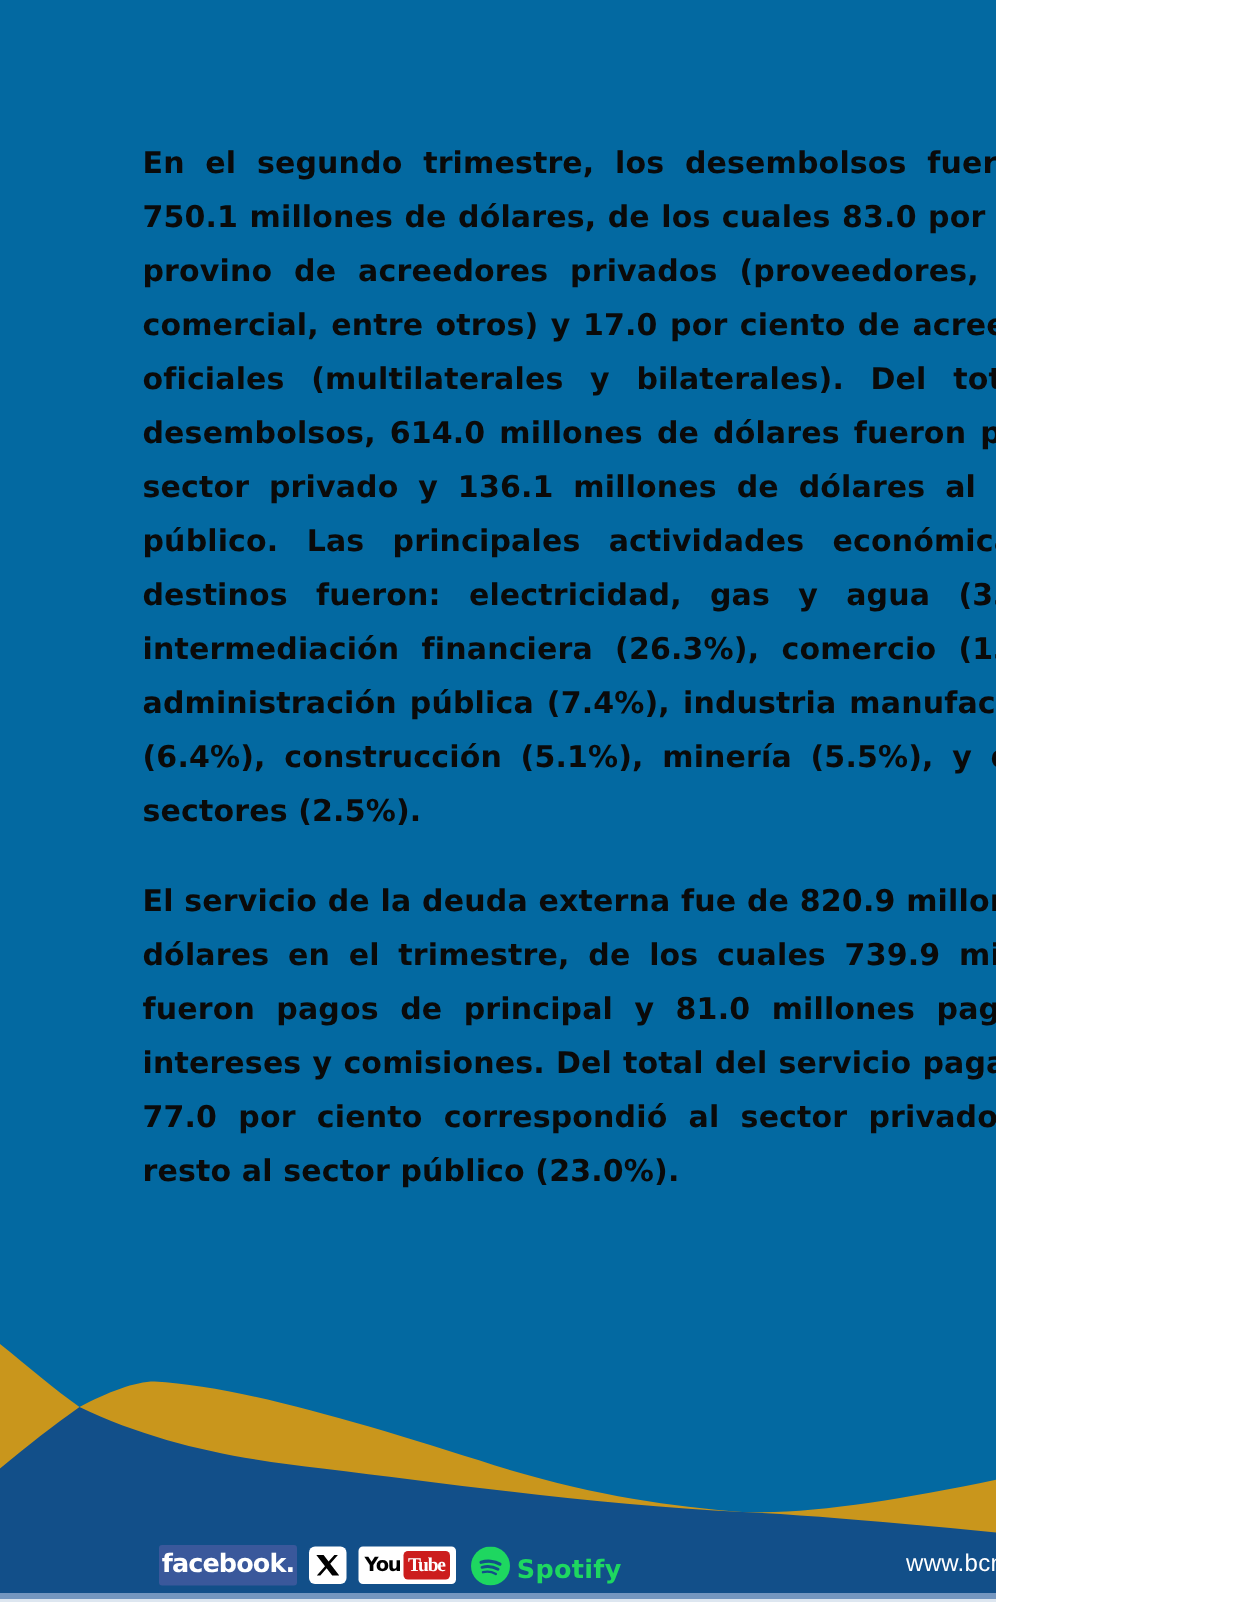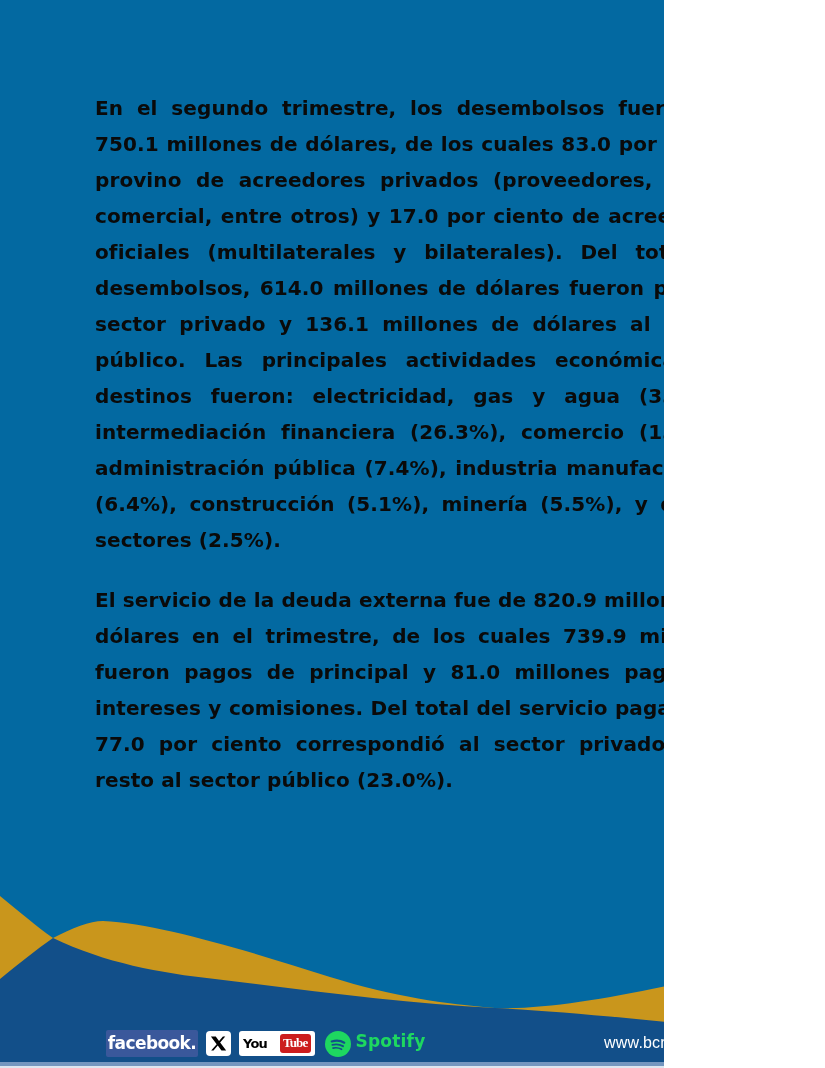--- a/index.html
+++ b/index.html
@@ -19,25 +19,25 @@
     width:92px; height:27px; border-radius:2px; display:flex; align-items:center;
     justify-content:center; color:#ffffff; font-weight:700; font-size:17px;
     letter-spacing:-0.6px; padding-bottom:2px; box-sizing:border-box; cursor:pointer;
   }
   .x-badge {
     width:25px; height:25px; border-radius:4px; background:#ffffff;
     display:flex; align-items:center; justify-content:center; cursor:pointer;
   }
   .yt-badge {
     height:25px; border-radius:3px; background:#ffffff; display:flex;
-    align-items:center; justify-content:center; padding:0 4px; gap:13px; cursor:pointer;
+    align-items:center; justify-content:center; padding:0 4px; gap:2px; cursor:pointer;
   }
   .yt-you { color:#000000; font-weight:700; font-size:13px; letter-spacing:-0.8px; }
   .yt-tube { color:#ffffff; font-weight:700; font-size:13px; border-radius:3px; padding:1px 3px 2px 3px; letter-spacing:-0.8px;font-family:Liberation Serif, serif; }
-  .spotify { display:flex; align-items:flex-start; gap:5px; margin-left:2px; cursor:pointer; }
+  .spotify { display:flex; align-items:flex-end; gap:5px; margin-left:2px; cursor:pointer; }
   .spotify-label { font-weight:700; font-size:17px; letter-spacing:0.2px; }
   .website {
     position:absolute; left:604px; top:1034px; color:#ffffff;
     font-size:16px; font-weight:400; letter-spacing:0.2px;
     font-family:"Liberation Sans",sans-serif;
   }
 </style>
 </head>
 <body>
 

